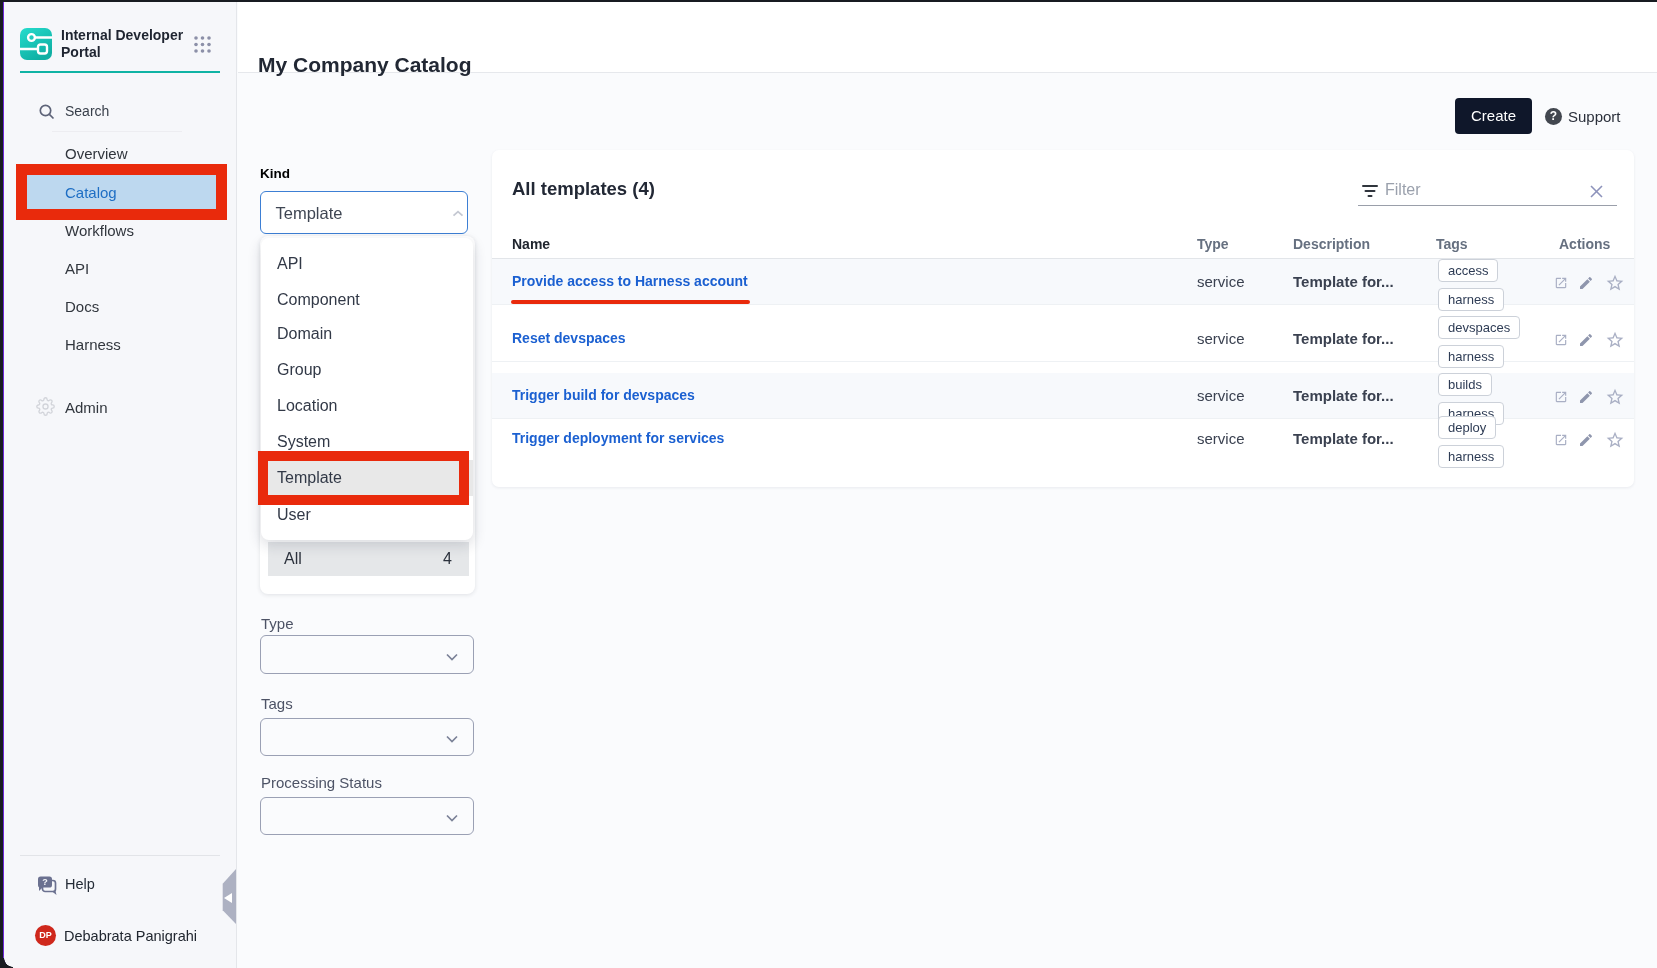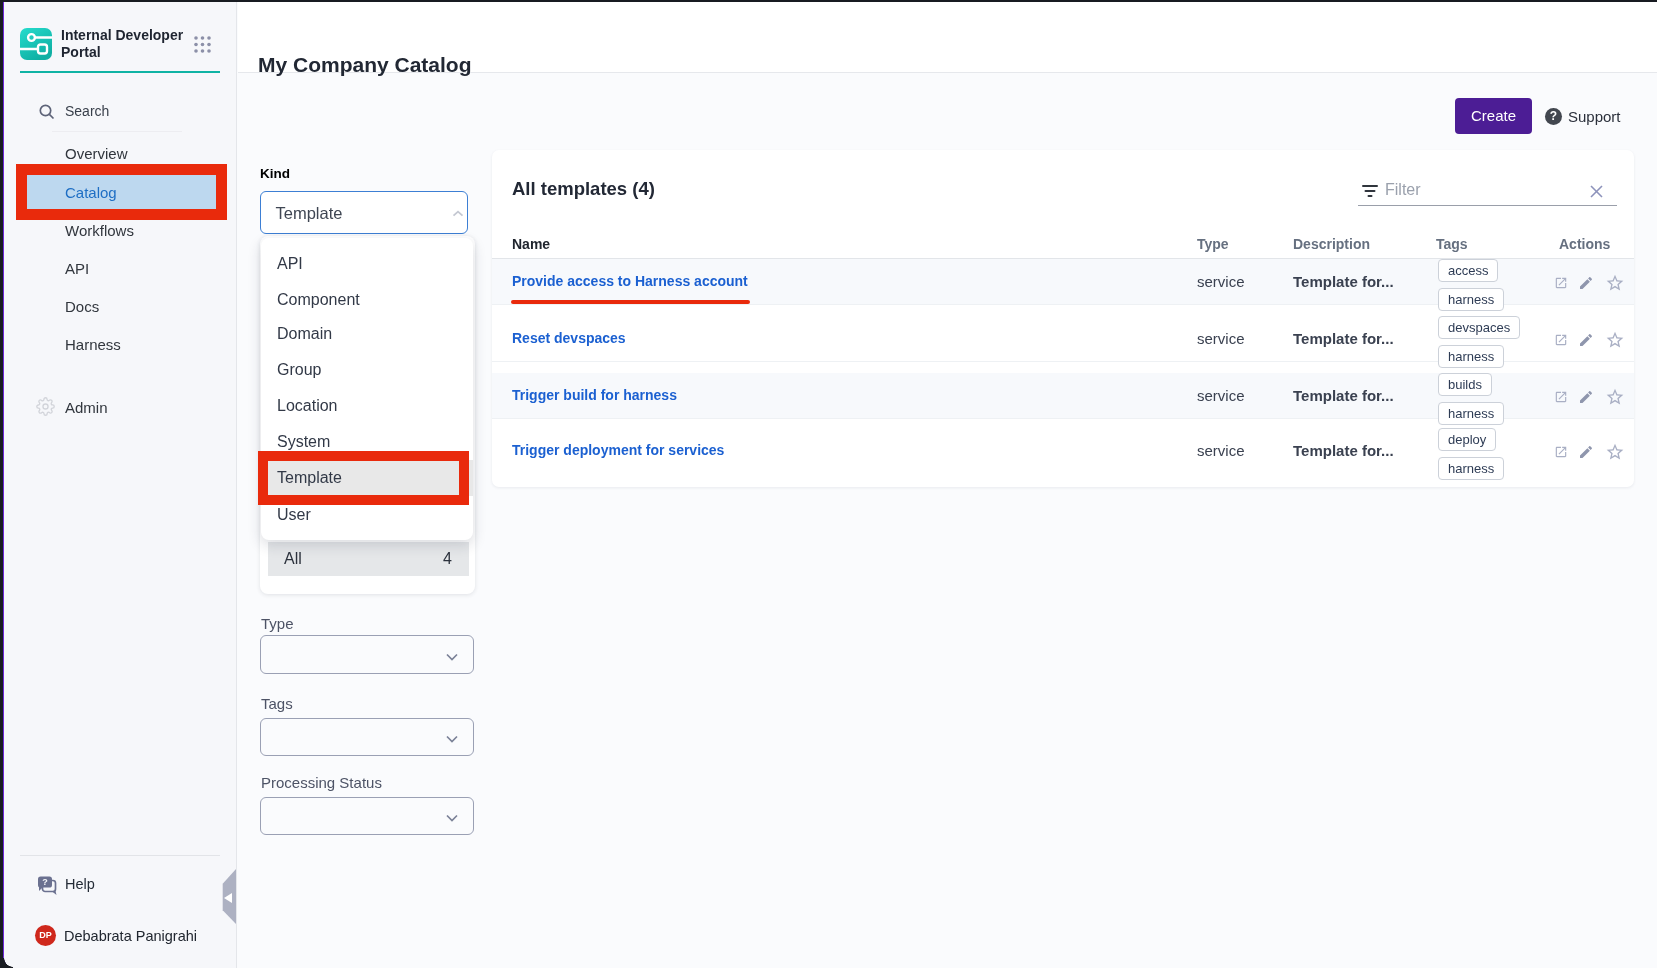--- a/index.html
+++ b/index.html
@@ -24,21 +24,21 @@
   #collapse { position:absolute; left:218px; top:867px; width:14px; height:55px; background:#adb1c2;
               clip-path:polygon(100% 0, 5% 27%, 5% 75%, 100% 100%); }
   #collapse-tri { position:absolute; left:220px; top:890.5px; width:0; height:0;
                   border:5px solid transparent; border-right:8px solid #ffffff; border-left:none; }
   
   #header { position:absolute; left:234px; top:0; right:0; height:71px; background:#fff;
             border-bottom:1px solid #e6e8ec; }
   #header h1 { position:absolute; left:20px; top:50%; transform:translateY(-50%);
                font-size:21px; font-weight:bold; color:#222834;margin-top:28px; }
   
-  #createbtn { position:absolute; left:1451px; top:96px; width:77px; height:36px; background:#4c1d95;
+  #createbtn { position:absolute; left:1451px; top:96px; width:77px; height:36px; background:#0f172a;
                border-radius:4px; color:#fff; font-size:15px; text-align:center; line-height:36px; }
   #supcircle { position:absolute; left:1541px; top:106px; width:17px; height:17px; border-radius:50%;
                background:#42474f; color:#fff; font-size:12px; font-weight:bold; text-align:center; line-height:17px; }
   #suptext { position:absolute; left:1564px; top:114px; transform:translateY(-50%); font-size:15px; color:#2b303b; }
   
   .flabel { position:absolute; left:257px; transform:translateY(-50%); font-size:15px; color:#4d5366; }
   .fselect { position:absolute; left:256px; width:214px; height:39px; border:1px solid #9aa0b4; border-radius:6px; }
   .chev { position:absolute; width:14px; height:14px; }
   #kindlabel { position:absolute; left:256px; top:171px; transform:translateY(-50%); font-size:13.5px; font-weight:bold; color:#000000; }
   #kindsel { position:absolute; left:256px; top:189px; width:208px; height:43px; background:#fff;
@@ -247,40 +247,40 @@
             </svg>
           <svg class="pen" width="16" height="16" viewBox="0 0 24 24" fill="#8f96ad">
               <path d="M3 17.25V21h3.75L17.81 9.94l-3.75-3.75L3 17.25zM20.71 7.04c.39-.39.39-1.02 0-1.41l-2.34-2.34c-.39-.39-1.02-.39-1.41 0l-1.83 1.83 3.75 3.75 1.83-1.83z"></path>
             </svg>
           <svg class="str" width="20" height="20" viewBox="0 0 24 24" fill="#a9afc4">
               <path d="M22 9.24l-7.19-.62L12 2 9.19 8.63 2 9.24l5.46 4.73L5.82 21 12 17.27 18.18 21l-1.63-7.03L22 9.24zM12 15.4l-3.76 2.27 1-4.28-3.32-2.88 4.38-.38L12 6.1l1.71 4.04 4.38.38-3.32 2.88 1 4.28L12 15.4z"></path>
             </svg>
         </div>
       </div>
       <div class="row odd" style="top:222.5px">
-        <span class="rlink">Trigger build for harness</span>
+        <span class="rlink">Trigger build for devspaces</span>
         <span class="rtype">service</span>
           <span class="rdesc">Template for...</span>
         <div class="chips">
             <span class="chip">builds</span>
             <span class="chip">harness</span>
           </div>
         <div class="acticons">
           <svg width="14" height="14" viewBox="0 0 24 24" fill="#a9afc4">
               <path d="M19 19H5V5h7V3H5c-1.11 0-2 .9-2 2v14c0 1.1.89 2 2 2h14c1.1 0 2-.9 2-2v-7h-2v7zM14 3v2h3.59l-9.83 9.83 1.41 1.41L19 6.41V10h2V3h-7z"></path>
             </svg>
           <svg class="pen" width="16" height="16" viewBox="0 0 24 24" fill="#8f96ad">
               <path d="M3 17.25V21h3.75L17.81 9.94l-3.75-3.75L3 17.25zM20.71 7.04c.39-.39.39-1.02 0-1.41l-2.34-2.34c-.39-.39-1.02-.39-1.41 0l-1.83 1.83 3.75 3.75 1.83-1.83z"></path>
             </svg>
           <svg class="str" width="20" height="20" viewBox="0 0 24 24" fill="#a9afc4">
               <path d="M22 9.24l-7.19-.62L12 2 9.19 8.63 2 9.24l5.46 4.73L5.82 21 12 17.27 18.18 21l-1.63-7.03L22 9.24zM12 15.4l-3.76 2.27 1-4.28-3.32-2.88 4.38-.38L12 6.1l1.71 4.04 4.38.38-3.32 2.88 1 4.28L12 15.4z"></path>
             </svg>
         </div>
       </div>
-      <div class="row" style="top:277px;border-bottom:none">
+      <div class="row" style="top:265px;border-bottom:none">
         <span class="rlink">Trigger deployment for services</span>
         <span class="rtype">service</span>
           <span class="rdesc">Template for...</span>
         <div class="chips">
             <span class="chip">deploy</span>
             <span class="chip">harness</span>
           </div>
         <div class="acticons">
           <svg width="14" height="14" viewBox="0 0 24 24" fill="#a9afc4">
               <path d="M19 19H5V5h7V3H5c-1.11 0-2 .9-2 2v14c0 1.1.89 2 2 2h14c1.1 0 2-.9 2-2v-7h-2v7zM14 3v2h3.59l-9.83 9.83 1.41 1.41L19 6.41V10h2V3h-7z"></path>

